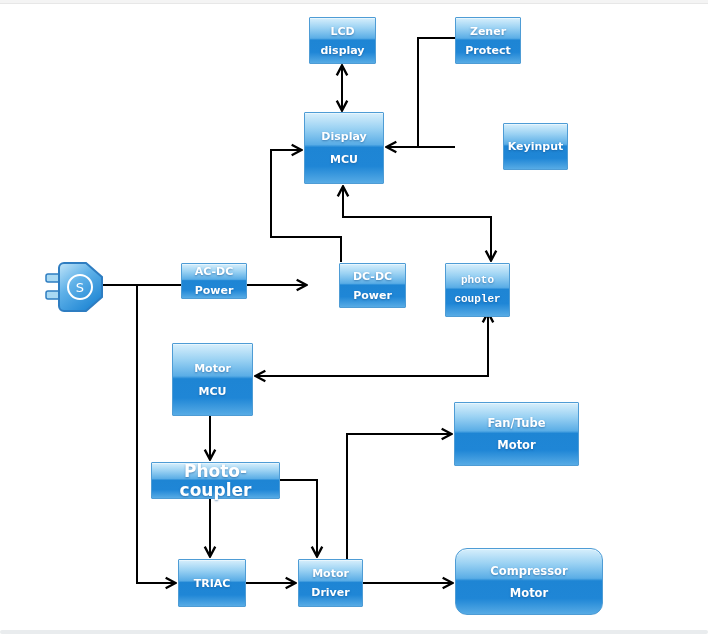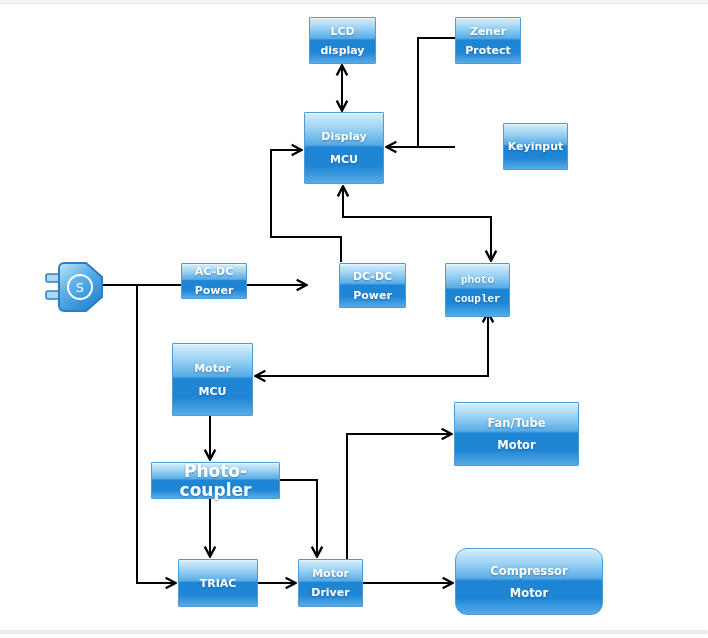--- a/index.html
+++ b/index.html
@@ -104,21 +104,21 @@
 
   <div class="node node--tall" style="left:172px;top:343px;width:81px;height:73px;">
     <span>Motor</span>
     <span>MCU</span>
   </div>
 
   <div class="node node--wide" style="left:151px;top:462px;width:129px;height:37px;">
     <span>Photo-coupler</span>
   </div>
 
-  <div class="node" style="left:178px;top:559px;width:80px;height:48px;">
+  <div class="node" style="left:178px;top:559px;width:68px;height:48px;">
     <span>TRIAC</span>
   </div>
 
   <div class="node" style="left:298px;top:559px;width:65px;height:48px;">
     <span>Motor</span>
     <span>Driver</span>
   </div>
 
   <div class="node node--big" style="left:454px;top:402px;width:125px;height:64px;">
     <span>Fan/Tube</span>

